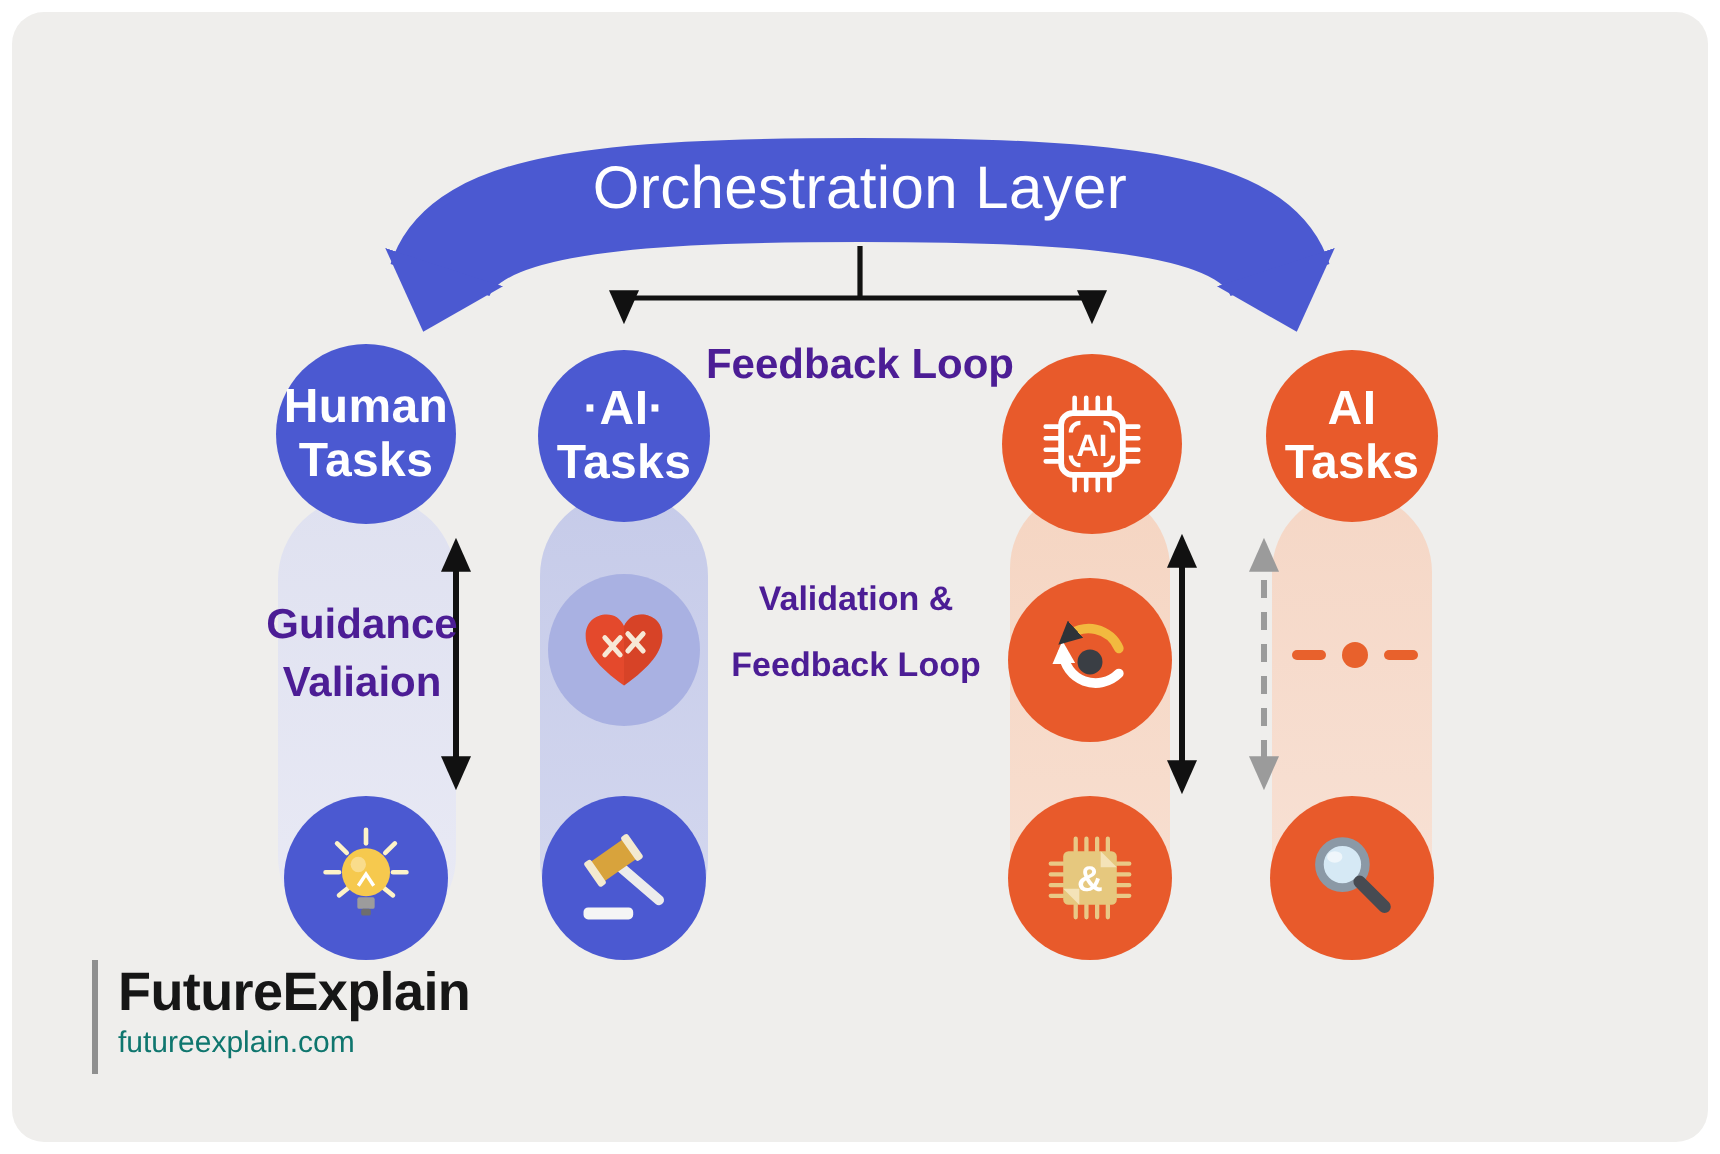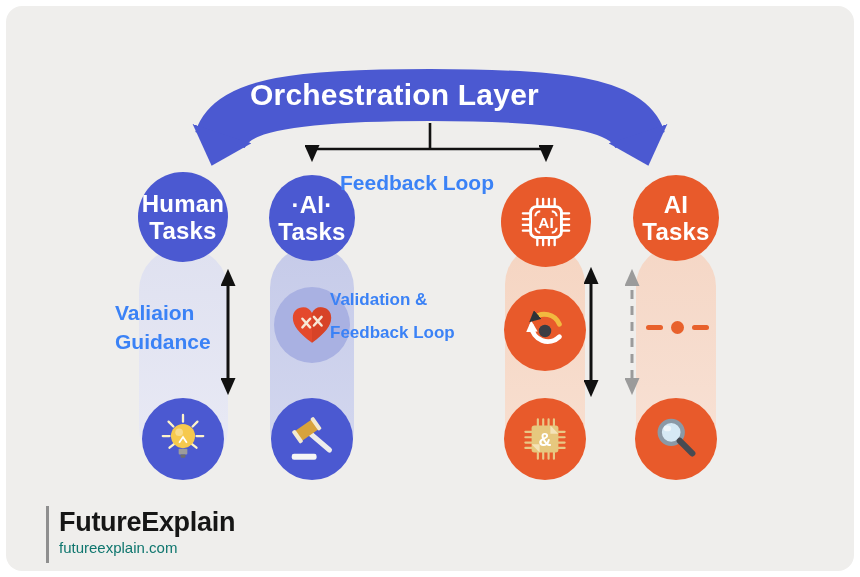--- a/index.html
+++ b/index.html
@@ -12,28 +12,28 @@
   .band-col2{left:270px;top:246px;width:84px;height:226px;background:linear-gradient(180deg,#c6cbe9,#d4d8ef);}
   .band-col3{left:505px;top:244px;width:80px;height:232px;background:linear-gradient(180deg,#f5d5c2,#f8e0d2);}
   .band-col4{left:636px;top:246px;width:80px;height:226px;background:linear-gradient(180deg,#f5d7c6,#f8e2d6);}
   svg.arrows{z-index:2;}
   .node{position:absolute;border-radius:50%;display:flex;flex-direction:column;align-items:center;
         justify-content:center;z-index:3;color:#ffffff;font-weight:bold;text-align:center;}
   .node .ln{display:block;line-height:27px;font-size:24px;letter-spacing:.2px;}
   .blue{background:#4b59d1;}
   .orange{background:#e85a2b;}
   .peri{background:#a9b1e2;}
-  .label{position:absolute;z-index:4;color:#3b82f6;font-weight:bold;}
+  .label{position:absolute;z-index:4;color:#4c1d95;font-weight:bold;text-align:center;}
   .banner-title{position:absolute;left:250px;top:78px;width:360px;height:34px;line-height:34px;
-        text-align:left;color:#ffffff;font-size:30px;font-weight:bold;z-index:4;letter-spacing:.2px;}
+        text-align:center;color:#ffffff;font-size:30px;font-weight:normal;z-index:4;letter-spacing:.2px;}
   .dashdot{position:absolute;left:646px;top:320px;width:64px;height:14px;display:flex;align-items:center;
         gap:8px;z-index:4;}
   .dashdot .dash{width:17px;height:5px;border-radius:3px;background:#e8612c;}
   .dashdot .dot{width:13px;height:13px;border-radius:50%;background:#e8612c;}
-  .footer{position:absolute;left:33px;top:506px;z-index:4;display:flex;padding-left:13px;}
+  .footer{position:absolute;left:33px;top:480px;z-index:4;display:flex;padding-left:13px;}
   .footer-bar{width:3px;height:57px;background:#8f8f8f;margin-right:10px;}
   .brand{font-size:27px;font-weight:bold;color:#161616;line-height:32px;letter-spacing:-0.3px;}
   .url{font-size:15px;color:#0f766e;line-height:20px;}
   .icon{display:block;}
 </style>
 </head>
 <body>
 
 <div class="frame">
   <div class="canvas"></div>
@@ -97,22 +97,22 @@
   </div>
 
   <div class="node orange" style="left:633px;top:175px;width:86px;height:86px;">
     <span class="ln">AI</span>
     <span class="ln">Tasks</span>
   </div>
 
   <div class="label" style="left:340px;top:171px;width:180px;font-size:21px;">Feedback Loop</div>
 
   <div class="label" style="left:115px;top:298px;width:132px;font-size:21px;line-height:29px;">
+    <span style="display:block">Guidance</span>
     <span style="display:block">Valiaion</span>
-    <span style="display:block">Guidance</span>
   </div>
 
   <div class="node peri" style="left:274px;top:287px;width:76px;height:76px;">
     <svg class="icon" width="46" height="43" viewBox="0 0 48 44">
       <path d="M24,40 C10,30 4,22 4,14 C4,7 9,3 15,3 C19,3 22,5 24,9 C26,5 29,3 33,3 C39,3 44,7 44,14 C44,22 38,30 24,40 Z" fill="#e4492c"></path>
       <path d="M24,9 C26,5 29,3 33,3 C39,3 44,7 44,14 C44,22 38,30 24,40 Z" fill="#c83c21" opacity="0.45"></path>
       <g stroke="#f7e8d6" stroke-width="2.6" stroke-linecap="round">
         <path d="M14,15 L22,24 M22,15 L14,24"></path>
         <path d="M26,13 L34,22 M34,13 L26,22"></path>
       </g>

